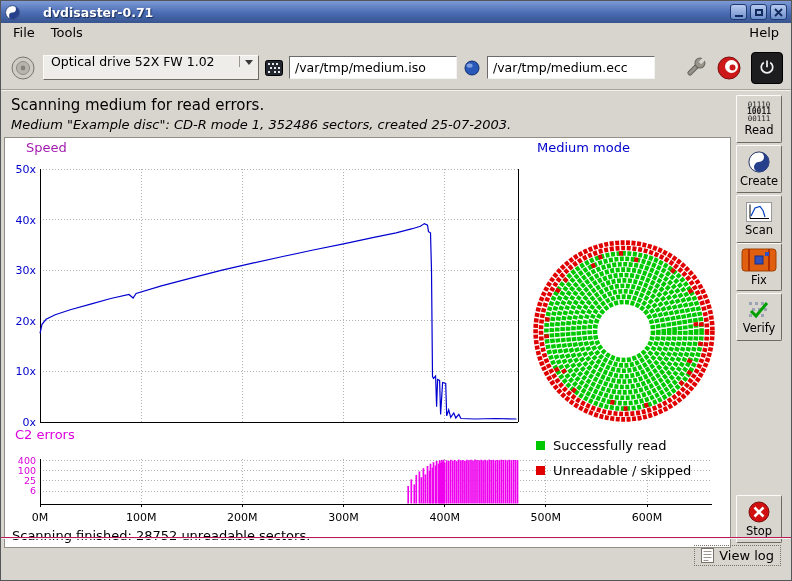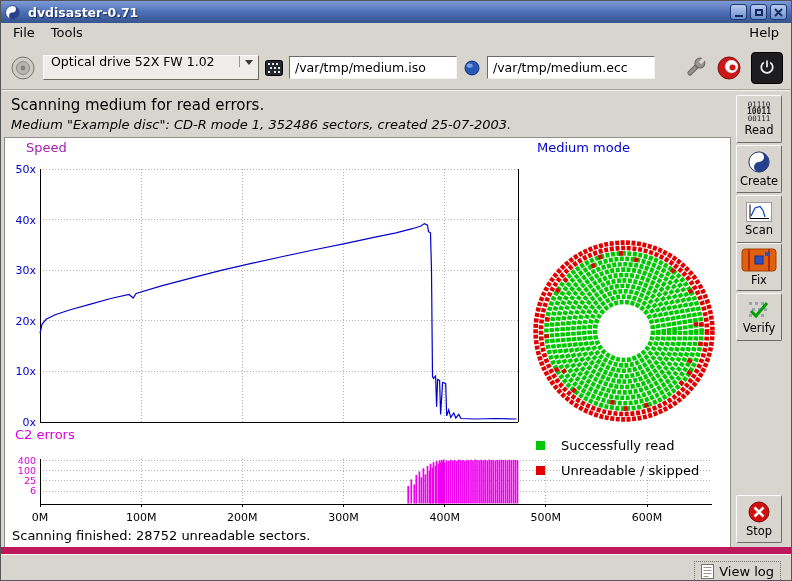--- a/index.html
+++ b/index.html
@@ -1,21 +1,21 @@
 <!DOCTYPE html>
 <html><head>
 <meta charset="utf-8">
 <style>
   html,body{margin:0;padding:0;}
   body{width:792px;height:581px;position:relative;background:#d8d5cf;
        font-family:"DejaVu Sans","Liberation Sans",sans-serif;font-size:13px;color:#000;overflow:hidden;}
   .window{position:absolute;inset:0;border:1px solid #55565a;box-sizing:border-box;background:#d8d5cf;}
 
   
-  .titlebar{height:22px;display:flex;align-items:center;gap:8px;padding:0 4px;
+  .titlebar{height:22px;display:flex;align-items:center;gap:23px;padding:0 4px;
             background:linear-gradient(#7d9ad6,#4a6cb4 55%,#37548e);color:#fff;}
   .title-text{font-size:12.5px;font-weight:bold;text-shadow:1px 1px 1px #1a2c55;}
   .win-controls{margin-left:auto;display:flex;gap:3px;}
   .wbtn{width:17px;height:16px;border-radius:3px;border:1px solid #1e3a6e;box-sizing:border-box;
         background:linear-gradient(#b8cbf0,#6d8ecc);display:grid;place-items:center;}
   .glyph-min{width:8px;height:2px;background:#102a5e;margin-top:8px;}
   .glyph-max{width:8px;height:7px;border:2px solid #102a5e;box-sizing:border-box;}
 
   
   .menubar{height:23px;display:flex;align-items:flex-start;padding:0 4px;}
@@ -46,35 +46,35 @@
   .status-line2{font-size:13px;font-style:italic;}
 
   
   .chart-panel{position:absolute;left:3px;top:136px;width:725px;height:409px;background:#fff;
                border:1px solid #928f88;}
   .chart-panel svg{position:absolute;left:0;top:0;font-family:"DejaVu Sans",sans-serif;}
   .pl{position:absolute;font-size:13px;white-space:nowrap;}
   .speed-lbl{left:21px;top:2px;color:#a21caf;}
   .mstate-lbl{left:532px;top:2px;color:#0000cc;}
   .c2-lbl{left:10px;top:289px;color:#dd00dd;}
-  .legend-row{position:absolute;left:531px;display:flex;align-items:center;gap:16px;font-size:13px;}
+  .legend-row{position:absolute;left:531px;display:flex;align-items:center;gap:8px;font-size:13px;}
   .lg-sq{width:9px;height:9px;display:inline-block;}
   .scan-status{left:7px;top:390px;color:#000;}
 
   
   .side-btn{position:absolute;left:735px;width:46px;height:48px;box-sizing:border-box;
             background:#d8d5cf;border:1px solid;border-color:#fbfaf8 #6e6a62 #6e6a62 #fbfaf8;
             border-radius:2px;display:flex;flex-direction:column;align-items:center;justify-content:center;
             font-size:11.5px;gap:1px;}
   .bin-icon{font-family:"DejaVu Sans Mono","Liberation Mono",monospace;font-size:7.5px;line-height:7px;
             color:#222;text-align:center;}
   .bin-icon .b{font-weight:bold;font-size:8px;}
 
   
-  .bottombar{position:absolute;left:0;right:0;bottom:0;height:33px;border-top:7px solid #be185d;
+  .bottombar{position:absolute;left:0;right:0;bottom:0;height:43px;border-top:1px solid #be185d;
              box-shadow:inset 0 1px 0 #f4f2ee;box-sizing:border-box;}
   .viewlog{position:absolute;right:10px;top:7px;display:flex;align-items:center;gap:5px;
            padding:2px 6px;border:1px dotted #77736b;font-size:13px;}
 </style>
 </head>
 <body>
 
 <div class="window">
 
   <div class="titlebar">

